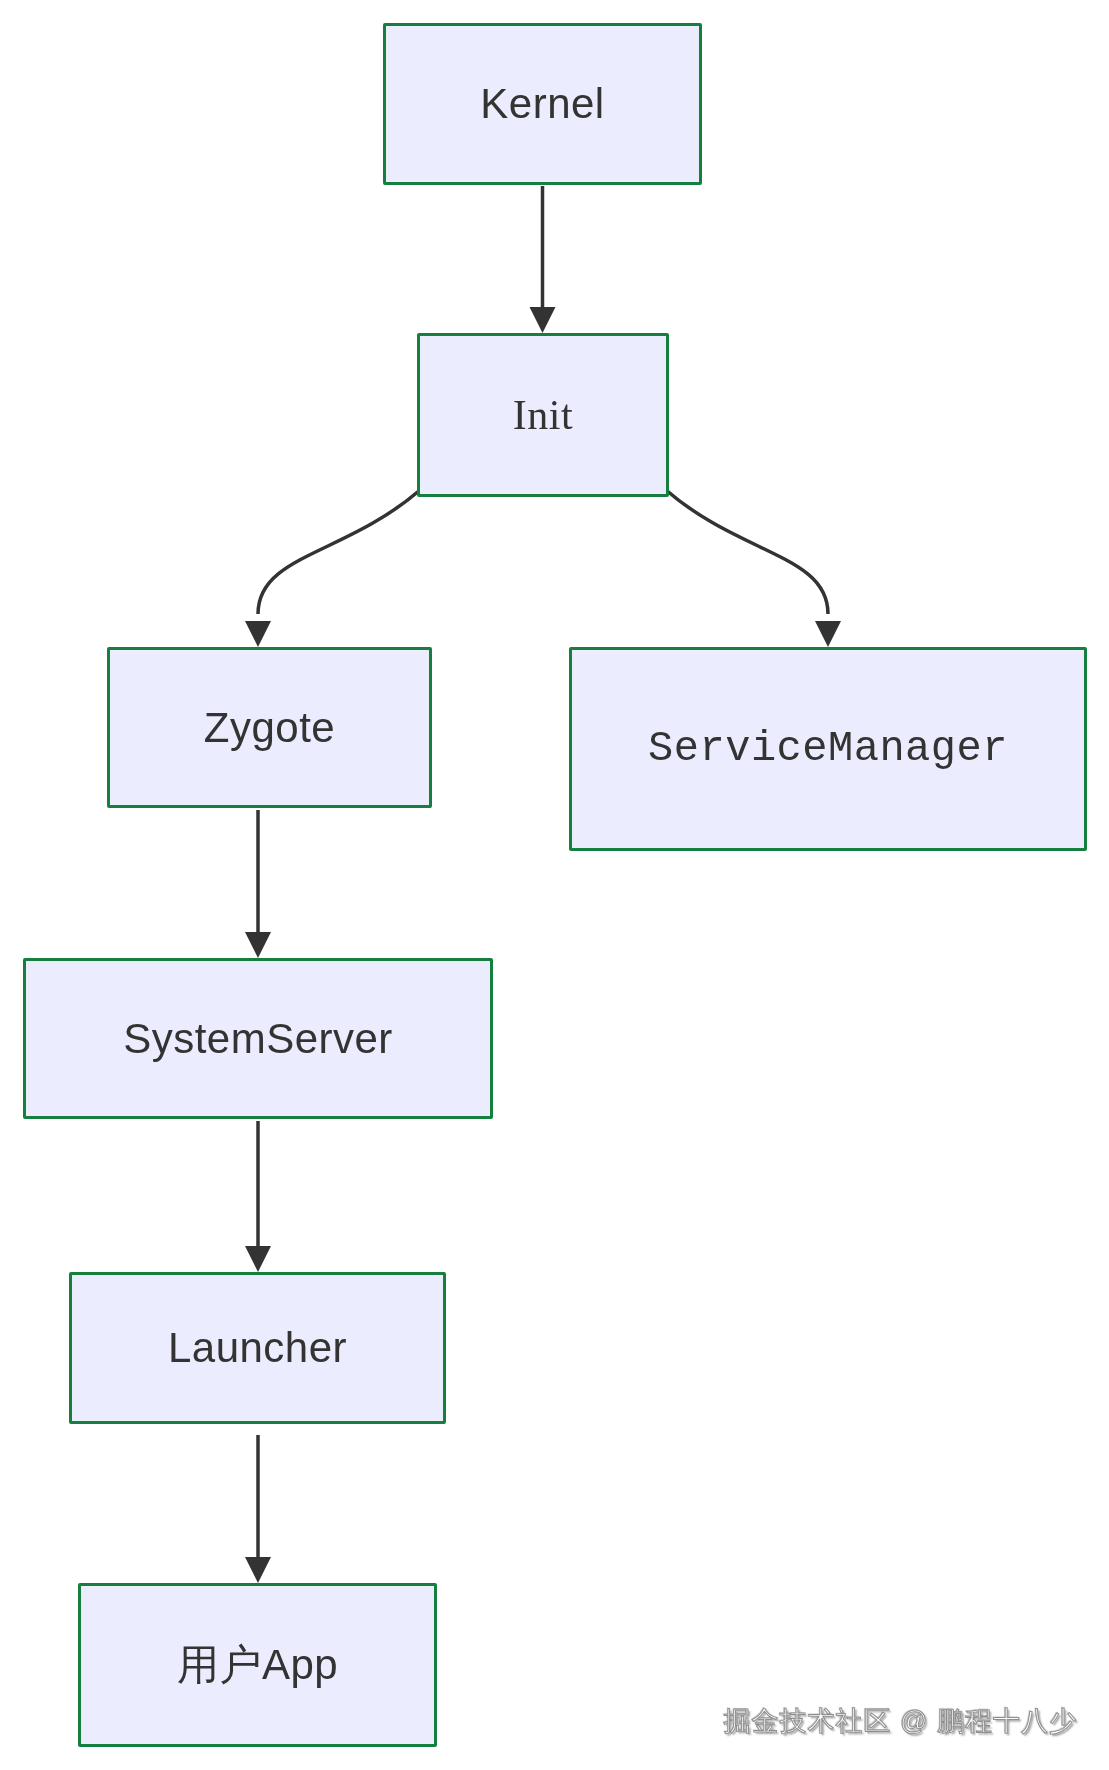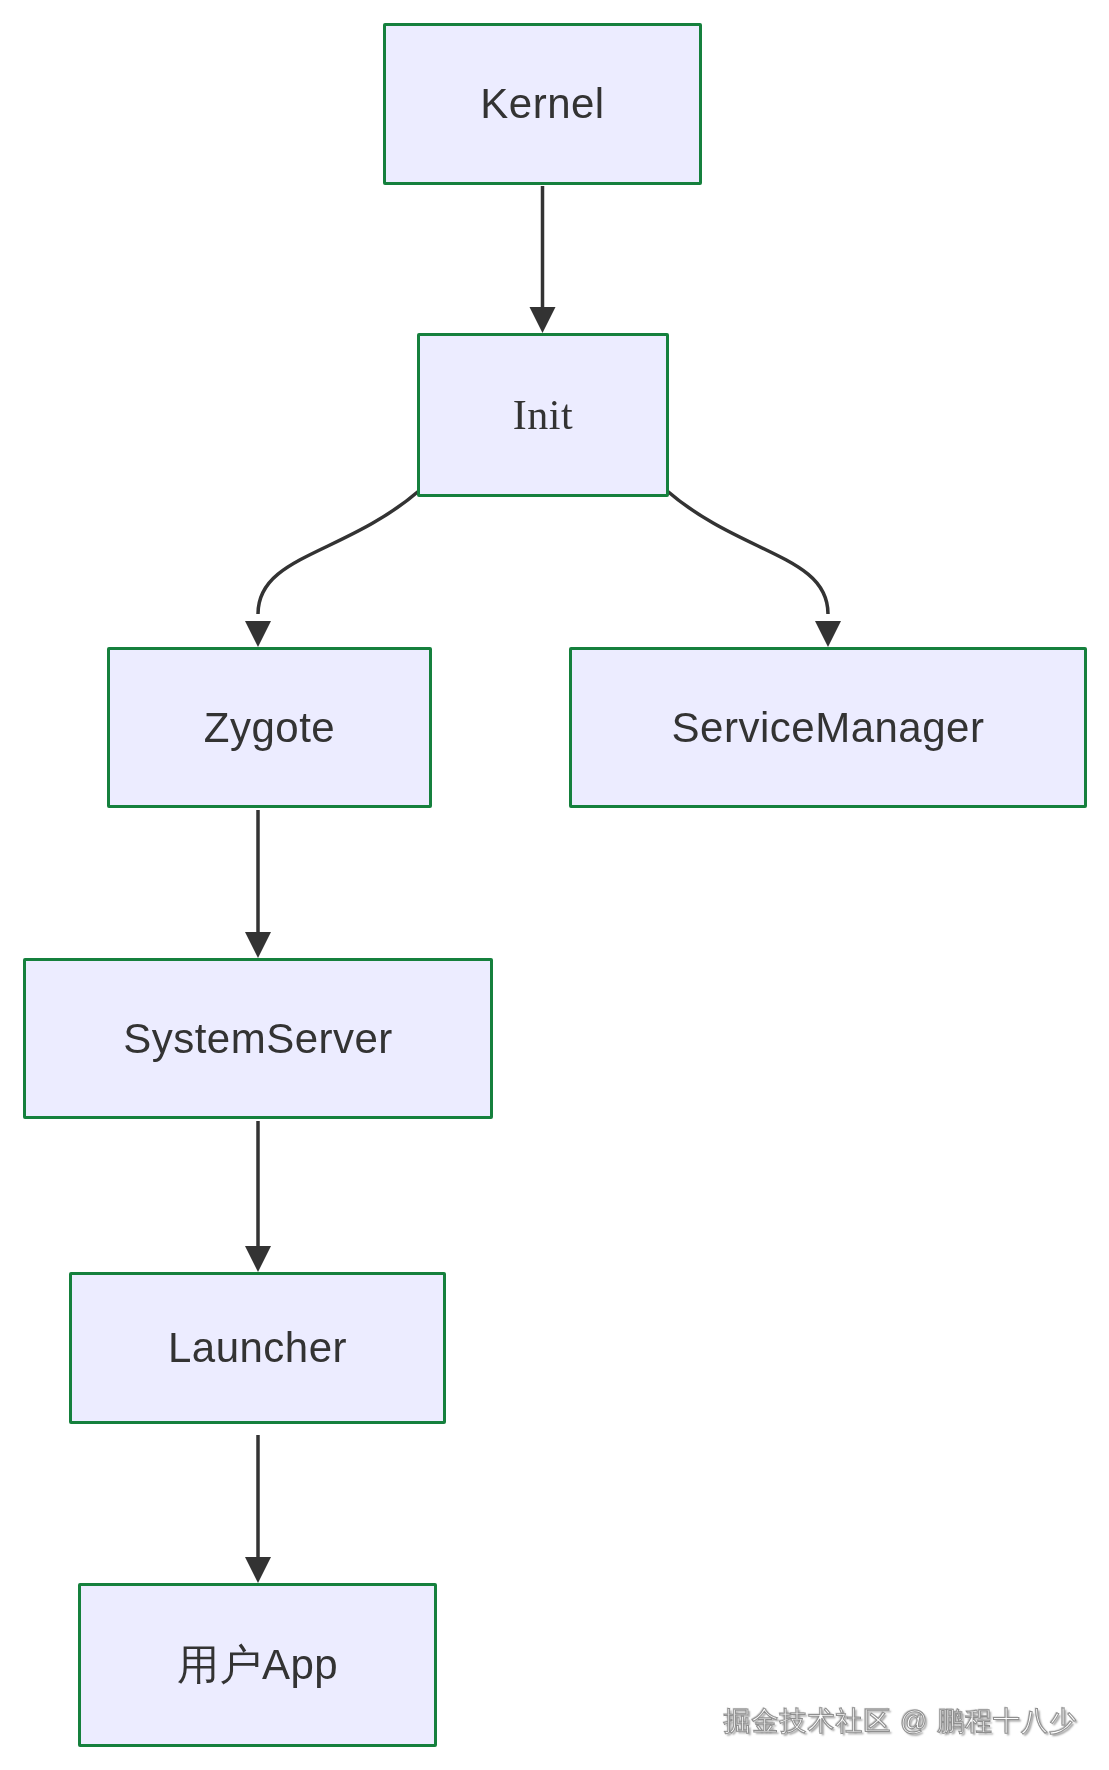--- a/index.html
+++ b/index.html
@@ -23,21 +23,21 @@
     border:3px solid #15803d;
     border-radius:2px;
     color:#333333;
     font-size:42px;
     letter-spacing:0.5px;
     text-align:center;
   }
   #n-kernel        {left:383px;top:23px;  width:319px;height:162px;}
   #n-init          {left:417px;top:333px; width:252px;height:164px;font-family:Liberation Serif, serif;}
   #n-zygote        {left:95px; top:647px; width:325px;height:161px;margin-left:12px;}
-  #n-servicemanager{left:569px;top:647px; width:518px;height:161px;}
+  #n-servicemanager{left:569px;top:647px; width:518px;height:204px;font-family:Liberation Mono, monospace;}
   #n-systemserver  {left:23px; top:958px; width:470px;height:161px;}
   #n-launcher      {left:69px; top:1272px;width:377px;height:152px;}
   #n-userapp       {left:78px; top:1583px;width:359px;height:164px;}
   .watermark{
     position:absolute;
     right:32px;top:1703px;
     font-size:27px;
     font-weight:normal;
     letter-spacing:1px;
     color:#fdfdfd;

